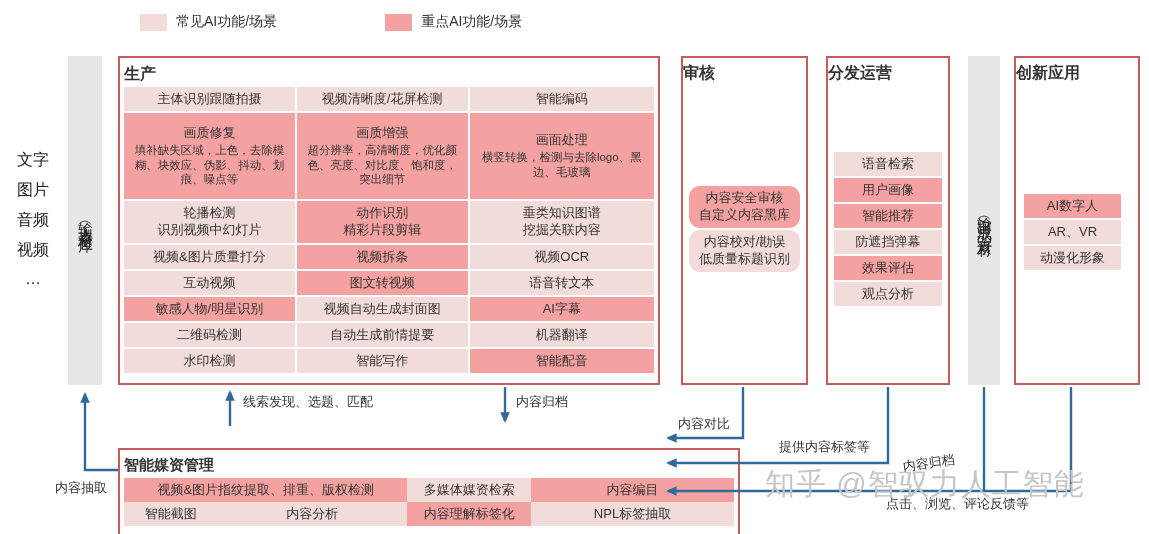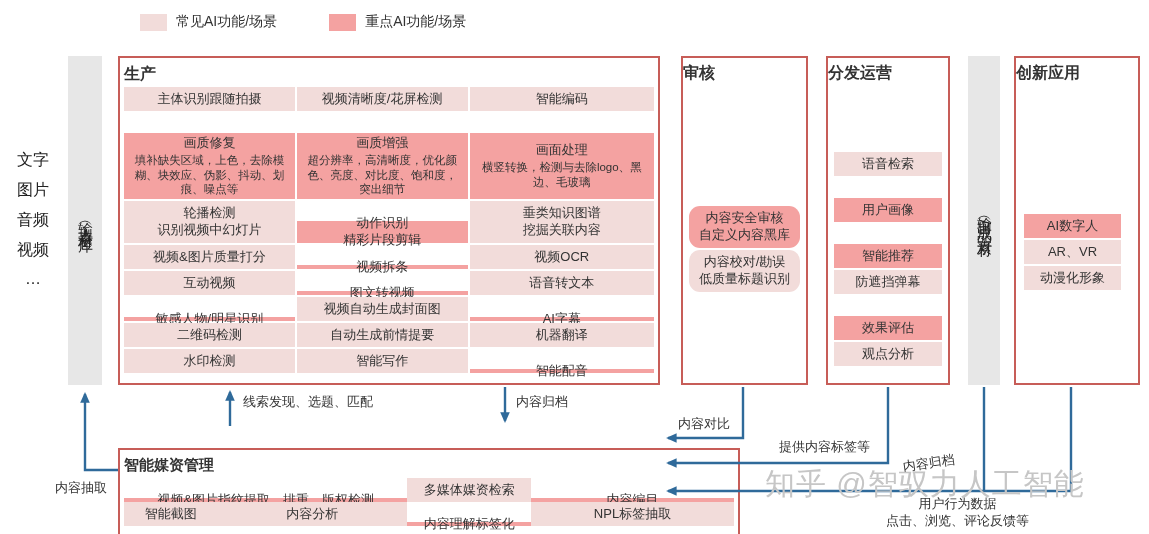--- a/index.html
+++ b/index.html
@@ -5,21 +5,21 @@
   :root{
     --border:#c75d58; --cell-light:#f2dcda; --cell-key:#f4a2a1;
     --arrow:#2f6a9a; --bar:#e7e7e7; --ink:#333333; --watermark:#c6c6c6;
   }
   *{margin:0;padding:0;box-sizing:border-box;}
   html,body{background:#ffffff;}
   body{font-family:"Liberation Sans","DejaVu Sans",sans-serif;color:var(--ink);}
   .canvas{position:relative;width:1149px;height:534px;background:#fff;overflow:hidden;}
 
   
-  .legend{position:absolute;top:13px;left:140px;display:flex;gap:52px;}
+  .legend{position:absolute;top:13px;left:140px;display:flex;gap:108px;}
   .legend-item{display:flex;align-items:center;gap:9px;font-size:14px;}
   .swatch{width:27px;height:17px;display:inline-block;}
   .swatch.light{background:var(--cell-light);}
   .swatch.key{background:var(--cell-key);}
 
   
   .src-types{position:absolute;left:6px;top:150px;width:54px;display:flex;flex-direction:column;gap:9px;text-align:center;font-size:16px;color:#222;}
 
   
   .vbar{position:absolute;top:56px;height:329px;background:var(--bar);display:flex;align-items:center;justify-content:center;}
@@ -28,21 +28,21 @@
   #output-bar{left:968px;width:32px;}
 
   
   .panel{position:absolute;border:2px solid var(--border);background:#fff;}
   .panel-title{font-weight:bold;font-size:16px;padding-top:5px;}
 
   #production{left:118px;top:56px;width:542px;height:329px;padding:3px 4px;}
   #production .panel-title{padding-top:3px;height:26px;}
   .prod-grid{display:grid;grid-template-columns:1fr 1fr 1.08fr;grid-template-rows:24px 86px 42px 24px 24px 24px 24px 24px;gap:2px;}
   .cell{background:var(--cell-light);display:flex;flex-direction:column;align-items:center;justify-content:center;font-size:13px;line-height:1.3;text-align:center;padding:1px 3px;}
-  .cell.key{background:var(--cell-key);margin-top:20px;}
+  .cell.key{background:var(--cell-key);}
   .cell .sub{font-size:11.5px;line-height:1.28;padding:1px 2px 0 2px;}
 
   #review{left:681px;top:56px;width:127px;height:329px;}
   #review .stack{position:absolute;left:6px;right:6px;top:128px;display:flex;flex-direction:column;gap:2px;}
   #distribution{left:826px;top:56px;width:124px;height:329px;}
   #distribution .stack{position:absolute;left:6px;right:6px;top:94px;display:flex;flex-direction:column;gap:2px;}
   #innovation{left:1014px;top:56px;width:126px;height:329px;}
   #innovation .stack{position:absolute;left:8px;right:17px;top:136px;display:flex;flex-direction:column;gap:2px;}
   .stack .cell{min-height:24px;}
   .cell.two{padding:4px 2px;border-radius:11px;}
@@ -280,18 +280,17 @@
     </g>
   </svg>
 
   <div class="flow-label" style="left:55px;top:479px;">内容抽取</div>
   <div class="flow-label" style="left:243px;top:393px;">线索发现、选题、匹配</div>
   <div class="flow-label" style="left:516px;top:393px;">内容归档</div>
   <div class="flow-label" style="left:678px;top:415px;">内容对比</div>
   <div class="flow-label" style="left:779px;top:438px;">提供内容标签等</div>
   <div class="flow-label" id="lbl-archive-right" style="left:903px;top:458px;">内容归档</div>
   <div class="behavior">
-    <div>用户行为数据</div>
     <div>点击、浏览、评论反馈等</div>
   </div>
 
   <div class="watermark">知乎 @智驭力人工智能</div>
 </div>
 
 </body></html>

